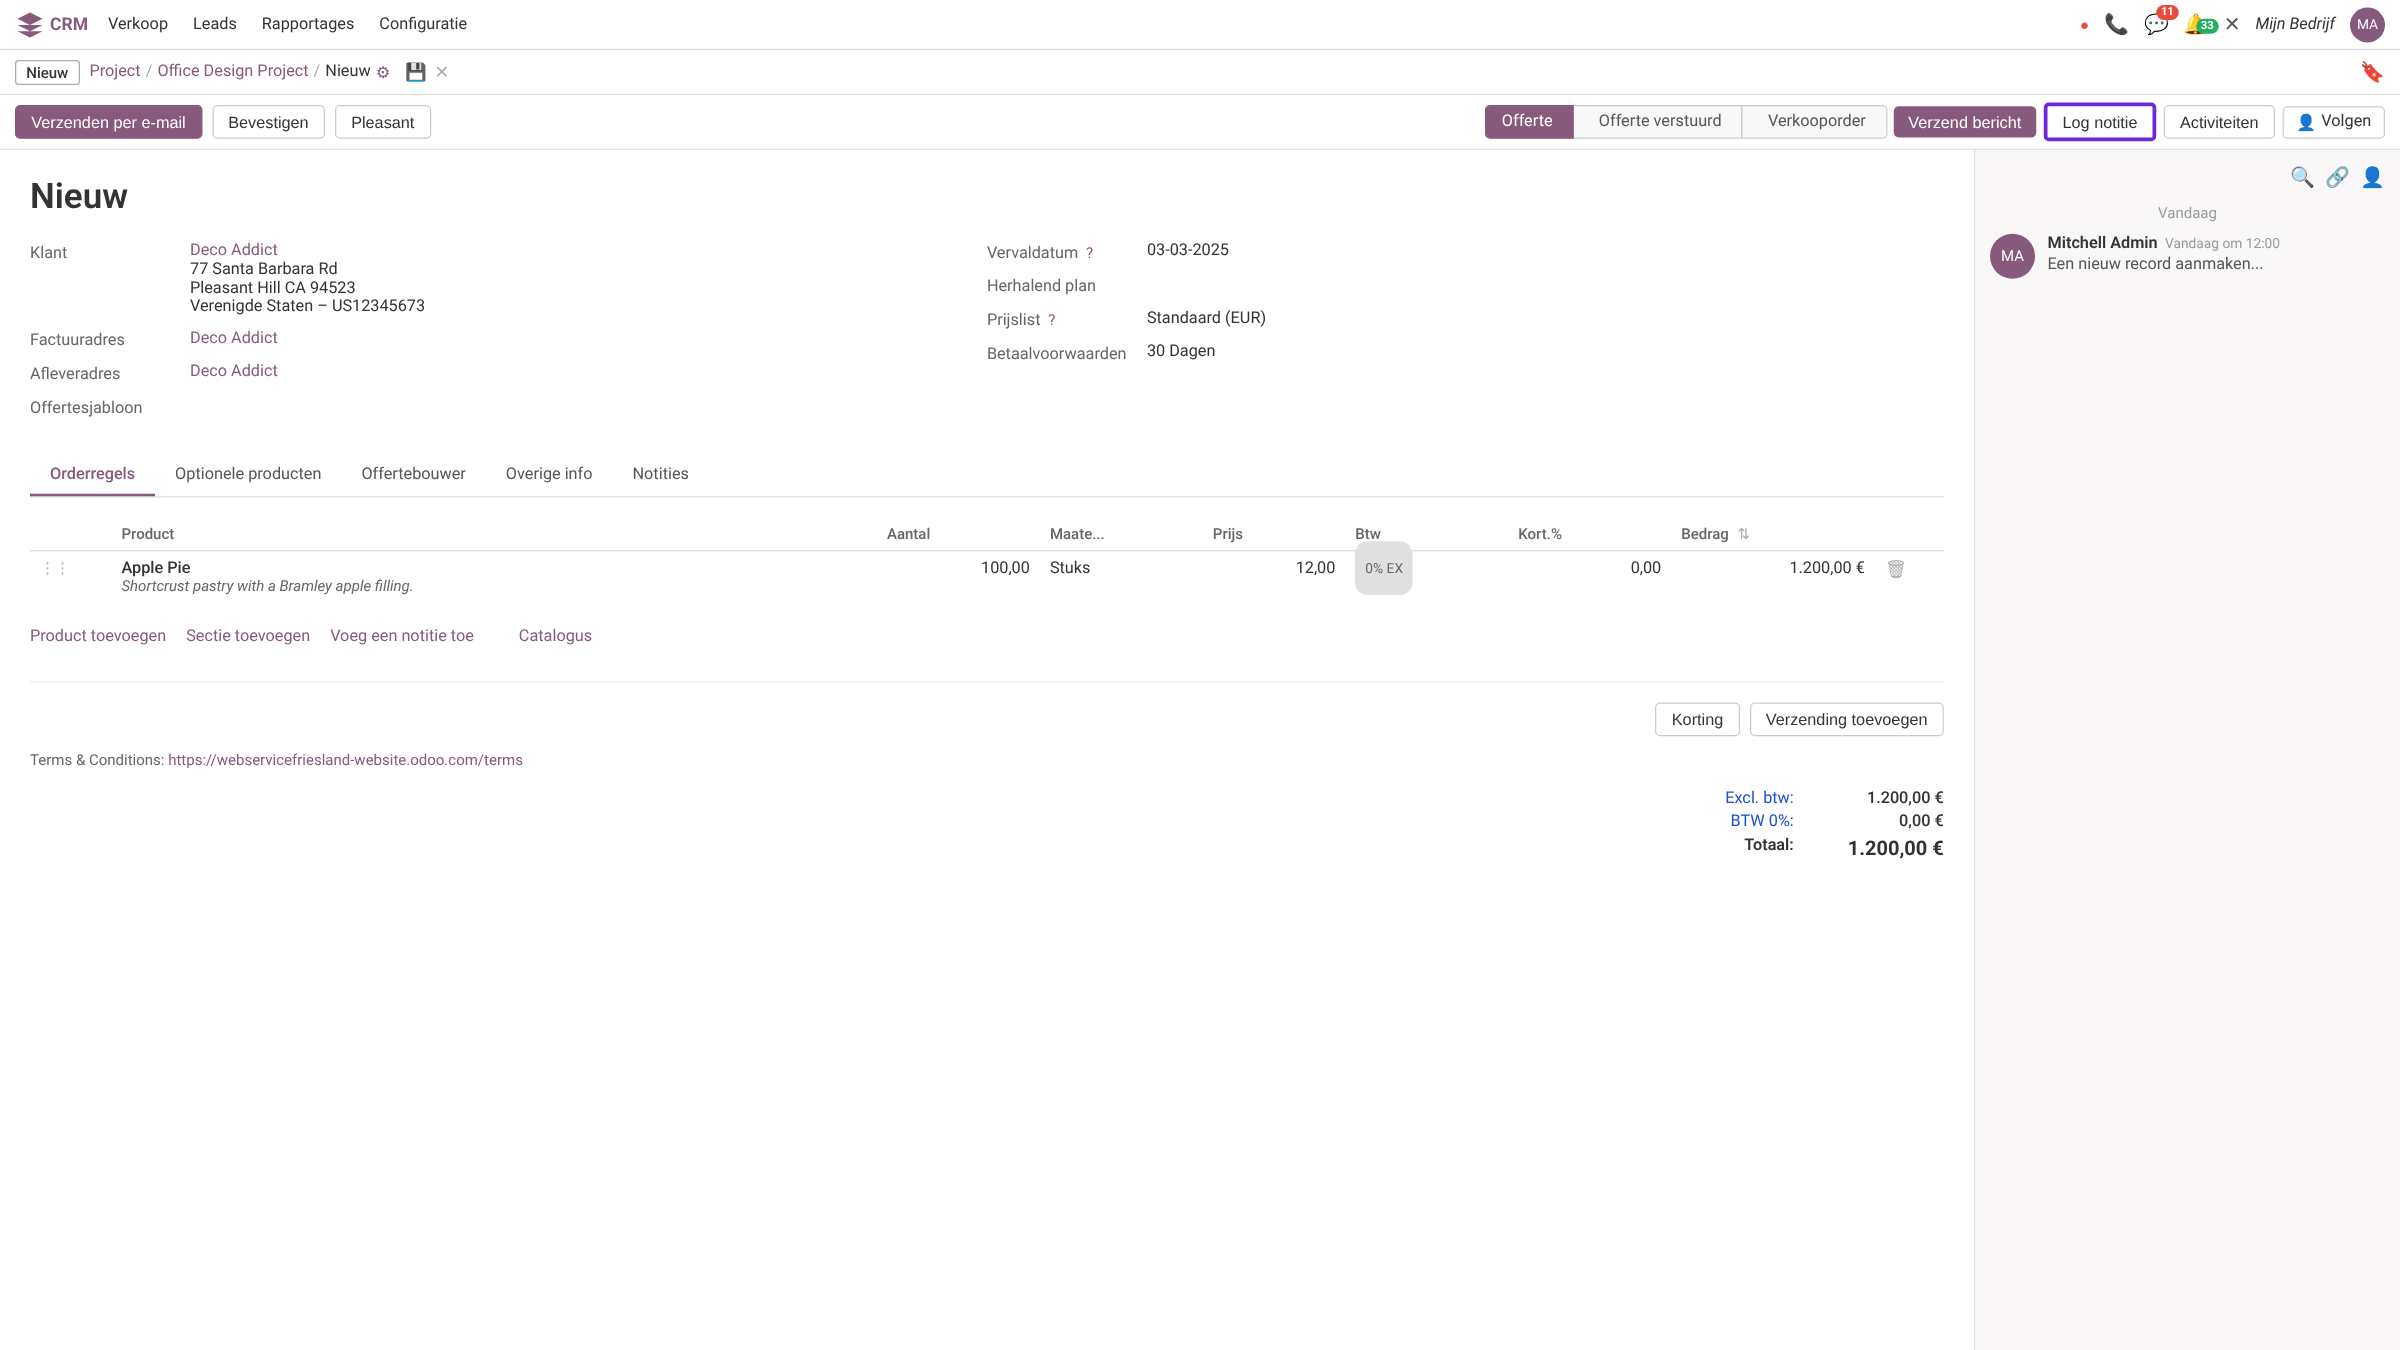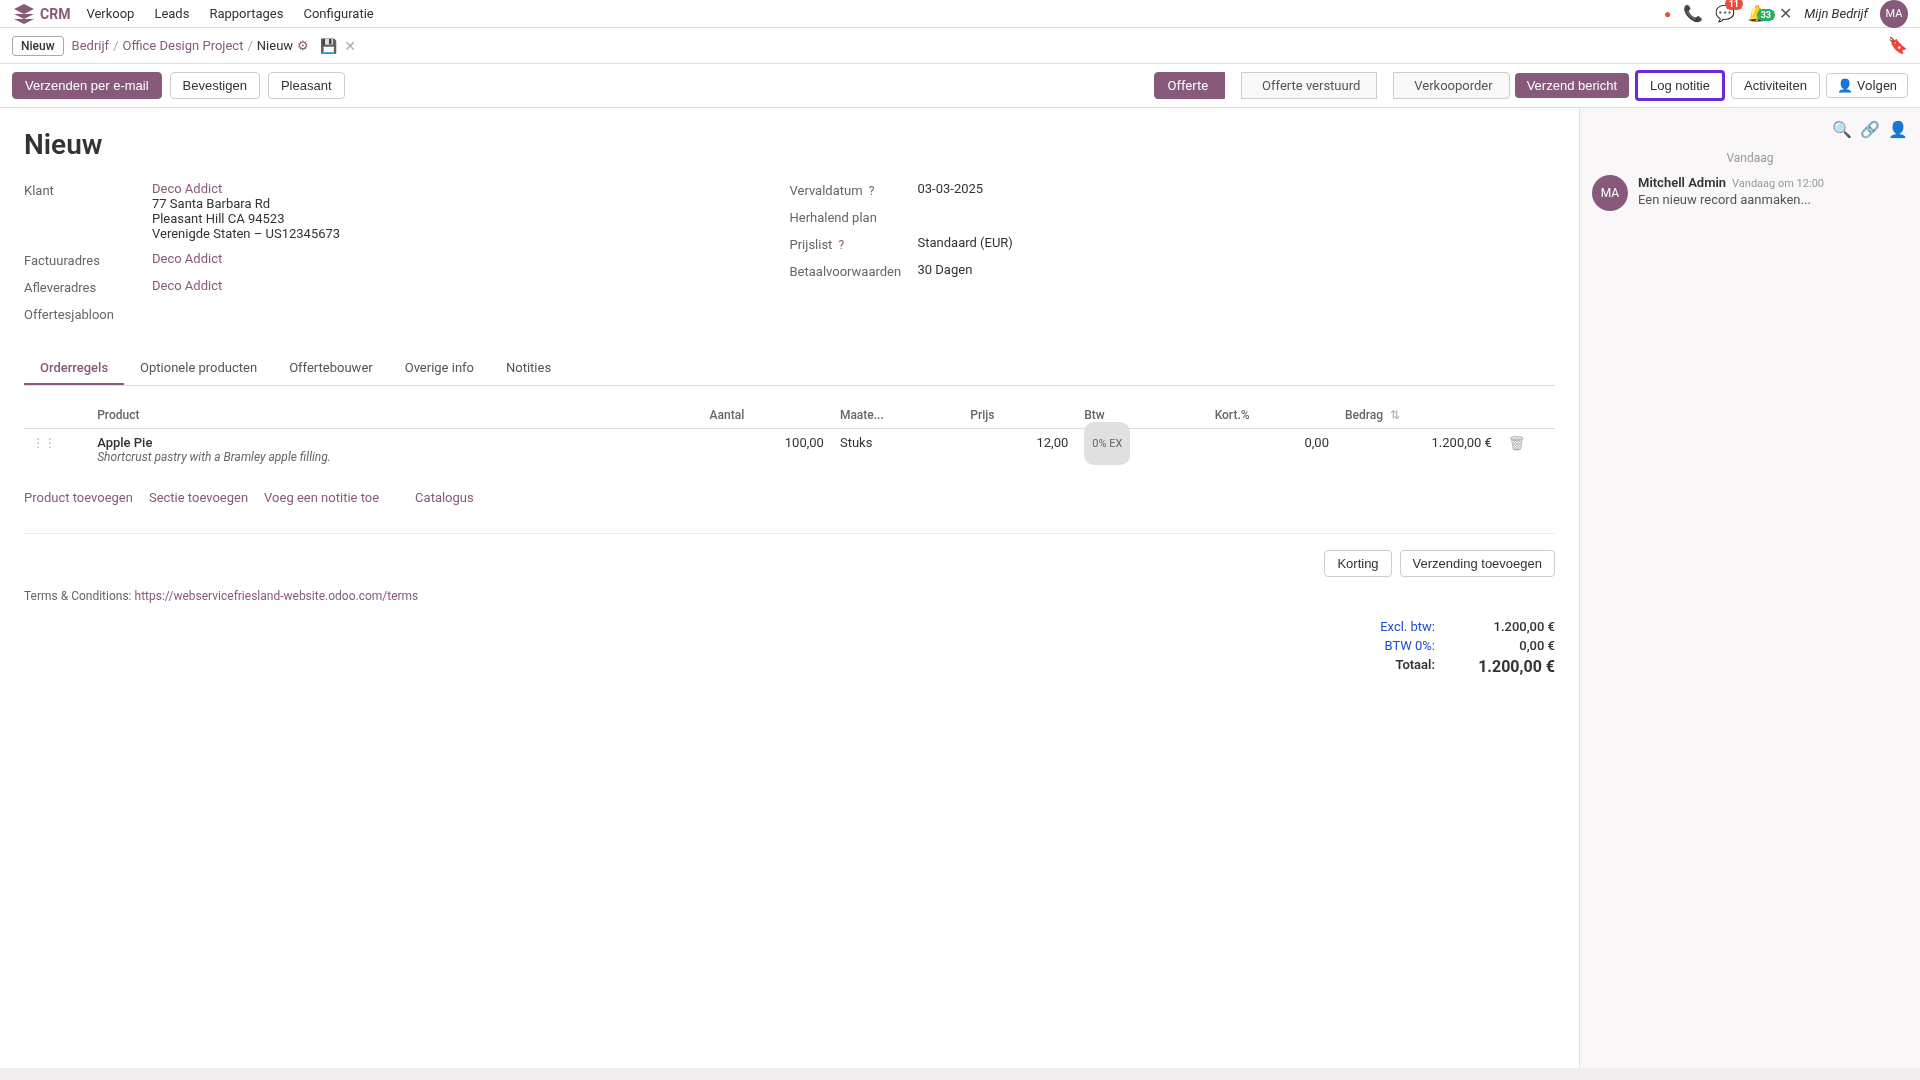--- a/index.html
+++ b/index.html
@@ -4,21 +4,21 @@
   <style>
     * { box-sizing: border-box; margin: 0; padding: 0; }
     body { font-family: -apple-system, BlinkMacSystemFont, 'Segoe UI', Roboto, sans-serif; font-size: 13px; background: #f0eeee; color: #333; }
 
     
     .top-nav {
       background: #fff;
       border-bottom: 1px solid #ddd;
       display: flex;
       align-items: center;
-      height: 28px;
+      height: 40px;
       padding: 0 12px;
       gap: 16px;
     }
     .top-nav-logo {
       display: flex;
       align-items: center;
       gap: 4px;
       font-weight: bold;
       color: #875a7b;
       font-size: 14px;
@@ -163,21 +163,21 @@
       margin-left: auto;
       display: flex;
       align-items: center;
       gap: 6px;
     }
 
     
     .pipeline {
       display: flex;
       align-items: center;
-      gap: 17px;
+      gap: 0;
     }
     .pipeline-step {
       padding: 5px 16px 5px 20px;
       font-size: 13px;
       cursor: pointer;
       border: 1px solid #ccc;
       background: #f8f8f8;
       color: #555;
       position: relative;
       margin-right: -1px;
@@ -472,21 +472,21 @@
     <span class="nav-company">Mijn Bedrijf</span>
     <div class="nav-avatar">
       <span>MA</span>
     </div>
   </div>
 </div>
 
 <div class="breadcrumb-row">
   <span class="status-badge-new">Nieuw</span>
   <div class="breadcrumb-links">
-    <a>Bedrijf</a>
+    <a>Project</a>
     <span class="breadcrumb-sep">/</span>
     <a>Office Design Project</a>
     <span class="breadcrumb-sep">/</span>
     <div class="breadcrumb-current">
       <span>Nieuw</span>
       <span style="color:#875a7b; cursor:pointer;">⚙</span>
     </div>
   </div>
   <div class="breadcrumb-edit-icons">
     <span style="color:#875a7b; cursor:pointer; font-size:14px;">💾</span>

